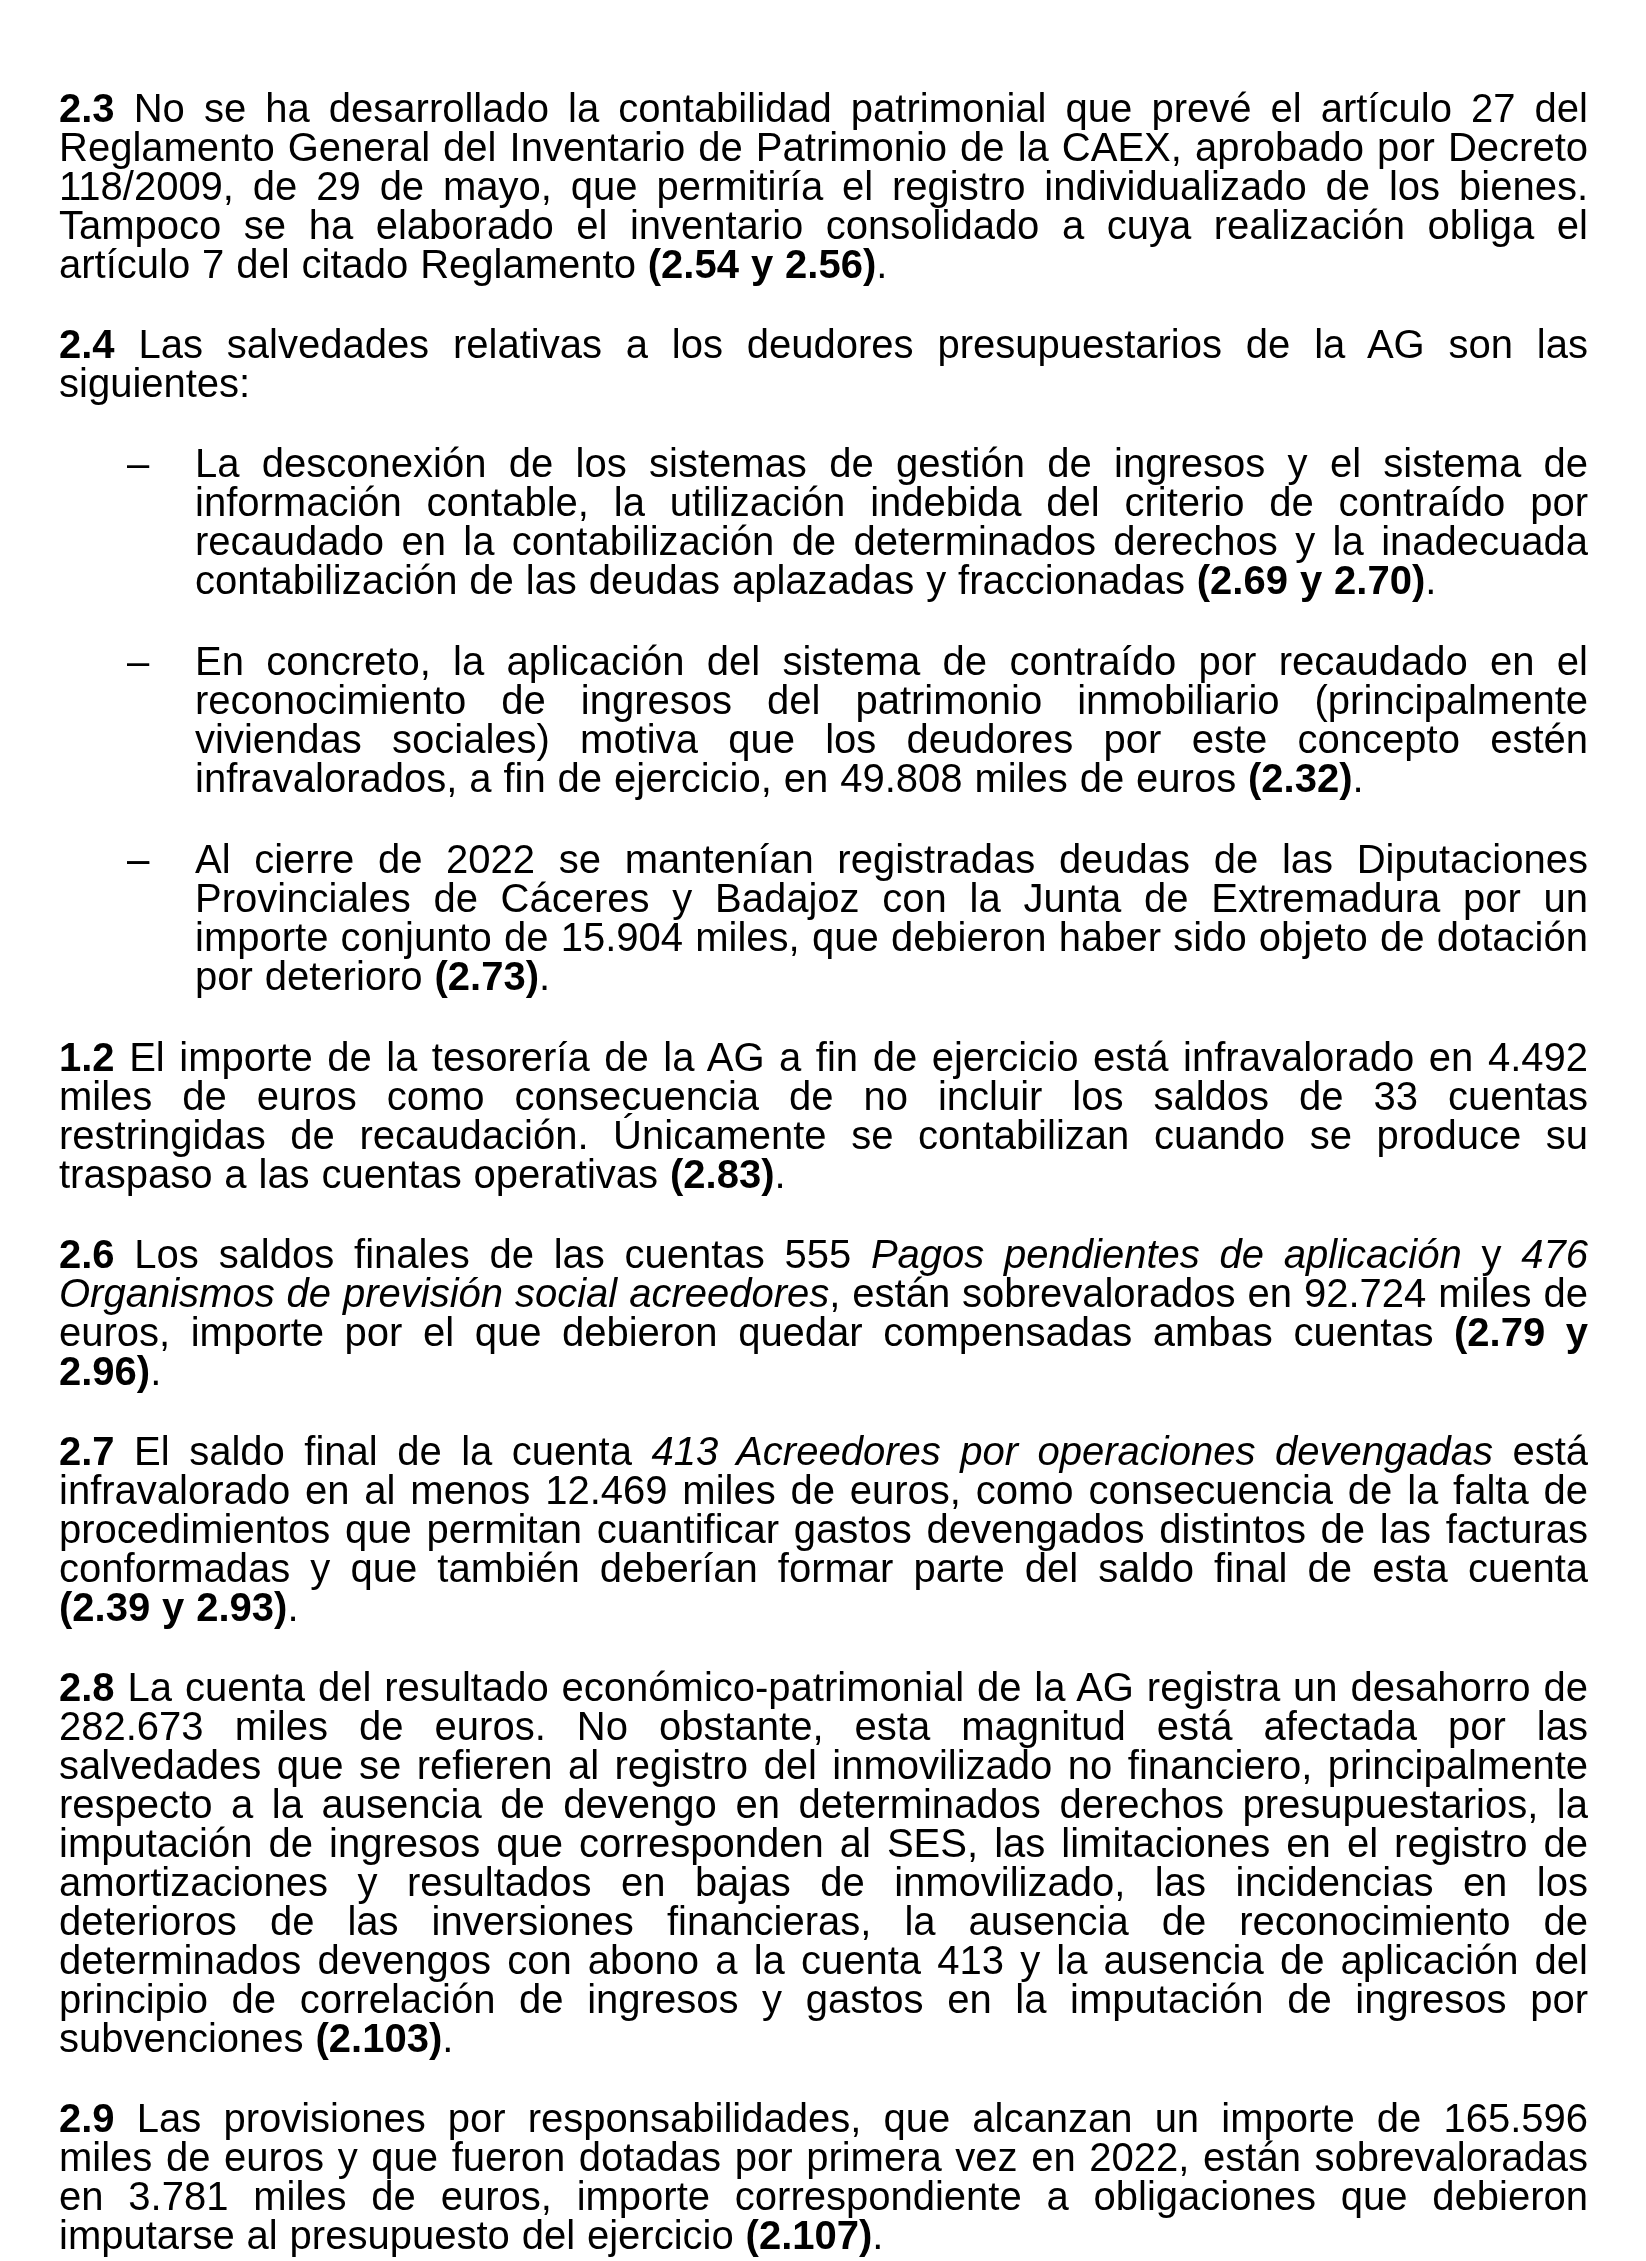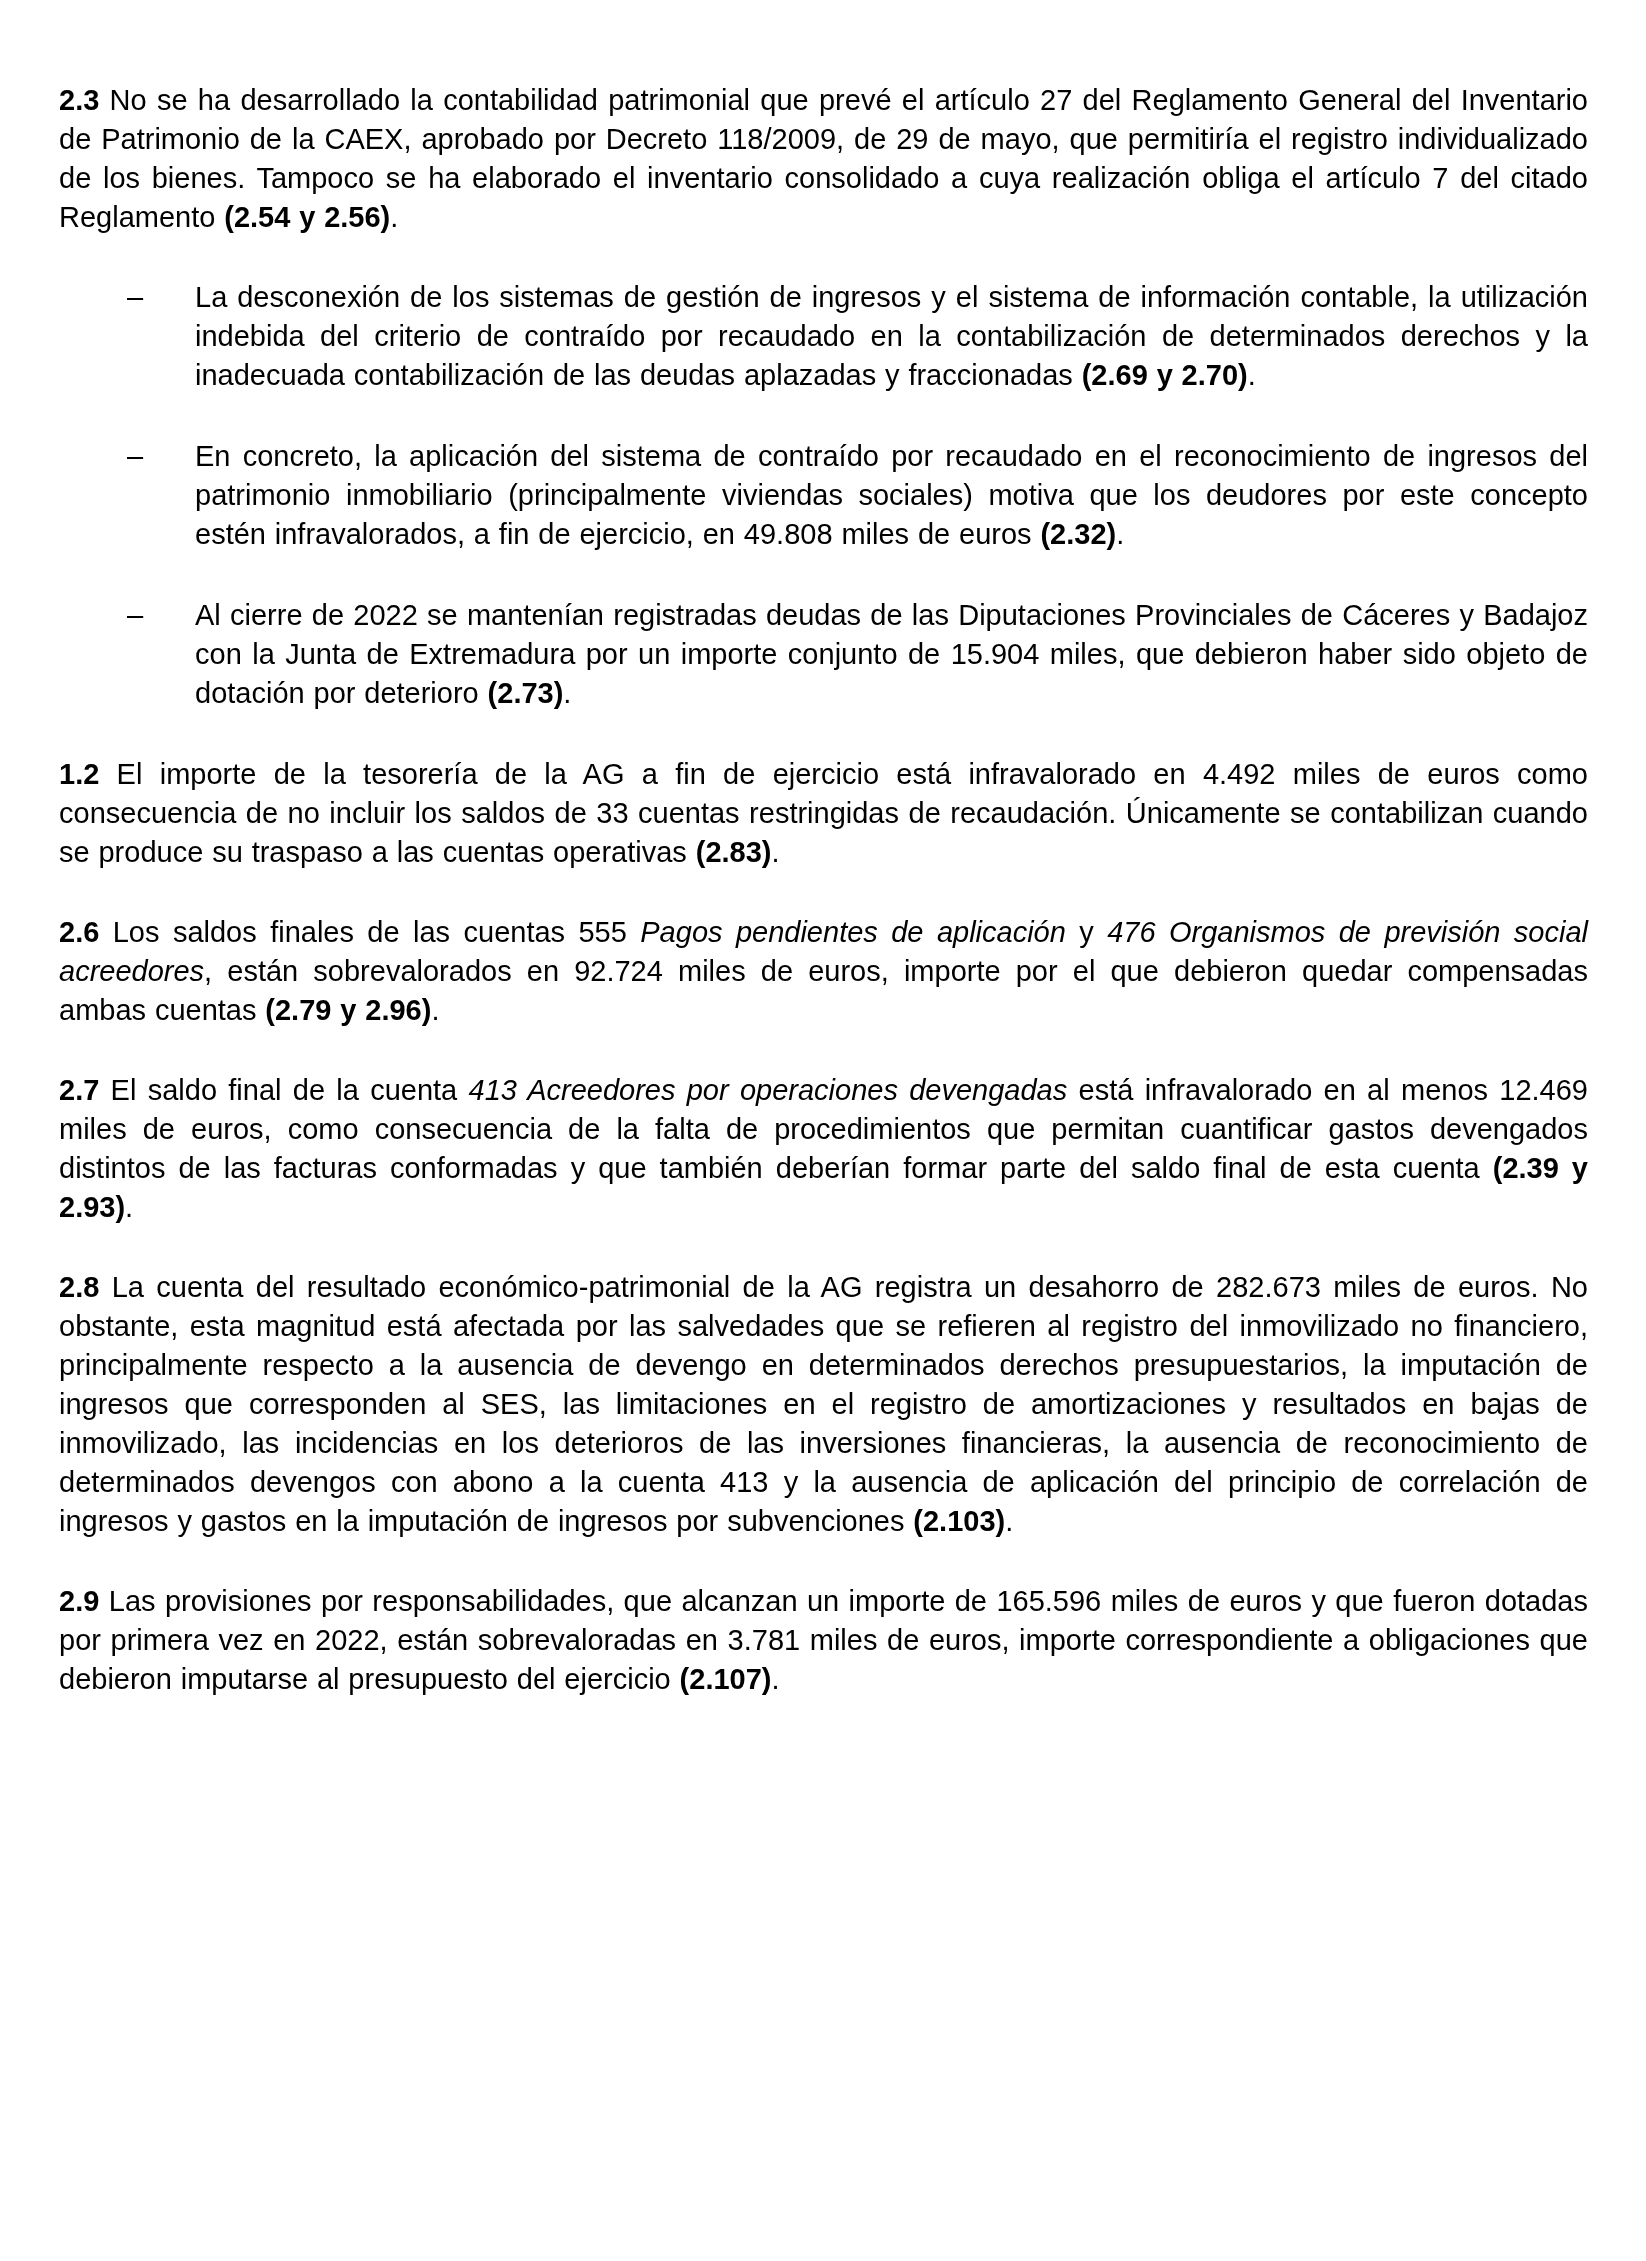--- a/index.html
+++ b/index.html
@@ -12,24 +12,24 @@
     overflow: hidden;
   }
   .page {
     box-sizing: border-box;
     width: 1646px;
     height: 2261px;
     padding: 77px 58px 0 59px;
     background: #ffffff;
   }
   .para {
-    font-size: 29px;
+    font-size: 40px;
     line-height: 39px;
     text-align: justify;
-    margin: 4px 0 41px 0;
+    margin: 12px 0 41px 0;
     word-spacing: 0.8px;
   }
   .bullet {
     position: relative;
     padding-left: 136px;
     margin-bottom: 42px;
   }
   .bullet .marker {
     position: absolute;
     left: 68px;
@@ -38,20 +38,21 @@
   .b { font-weight: 700; }
   .i { font-style: italic; }
 </style>
 </head>
 <body>
 
 <div class="page">
 
   <p class="para"><span class="b">2.3</span><span> No se ha desarrollado la contabilidad patrimonial que prevé el artículo 27 del Reglamento General del Inventario de Patrimonio de la CAEX, aprobado por Decreto 118/2009, de 29 de mayo, que permitiría el registro individualizado de los bienes. Tampoco se ha elaborado el inventario consolidado a cuya realización obliga el artículo 7 del citado Reglamento </span><span class="b">(2.54 y 2.56)</span><span>.</span></p>
 
+  <p class="para"><span class="b">2.4</span><span> Las salvedades relativas a los deudores presupuestarios de la AG son las siguientes:</span></p>
 
   <div class="para bullet">
     <span class="marker">–</span>
     <span><span>La desconexión de los sistemas de gestión de ingresos y el sistema de información contable, la utilización indebida del criterio de contraído por recaudado en la contabilización de determinados derechos y la inadecuada contabilización de las deudas aplazadas y fraccionadas </span><span class="b">(2.69 y 2.70)</span><span>.</span></span>
   </div>
 
   <div class="para bullet">
     <span class="marker">–</span>
     <span><span>En concreto, la aplicación del sistema de contraído por recaudado en el reconocimiento de ingresos del patrimonio inmobiliario (principalmente viviendas sociales) motiva que los deudores por este concepto estén infravalorados, a fin de ejercicio, en 49.808 miles de euros </span><span class="b">(2.32)</span><span>.</span></span>
   </div>

